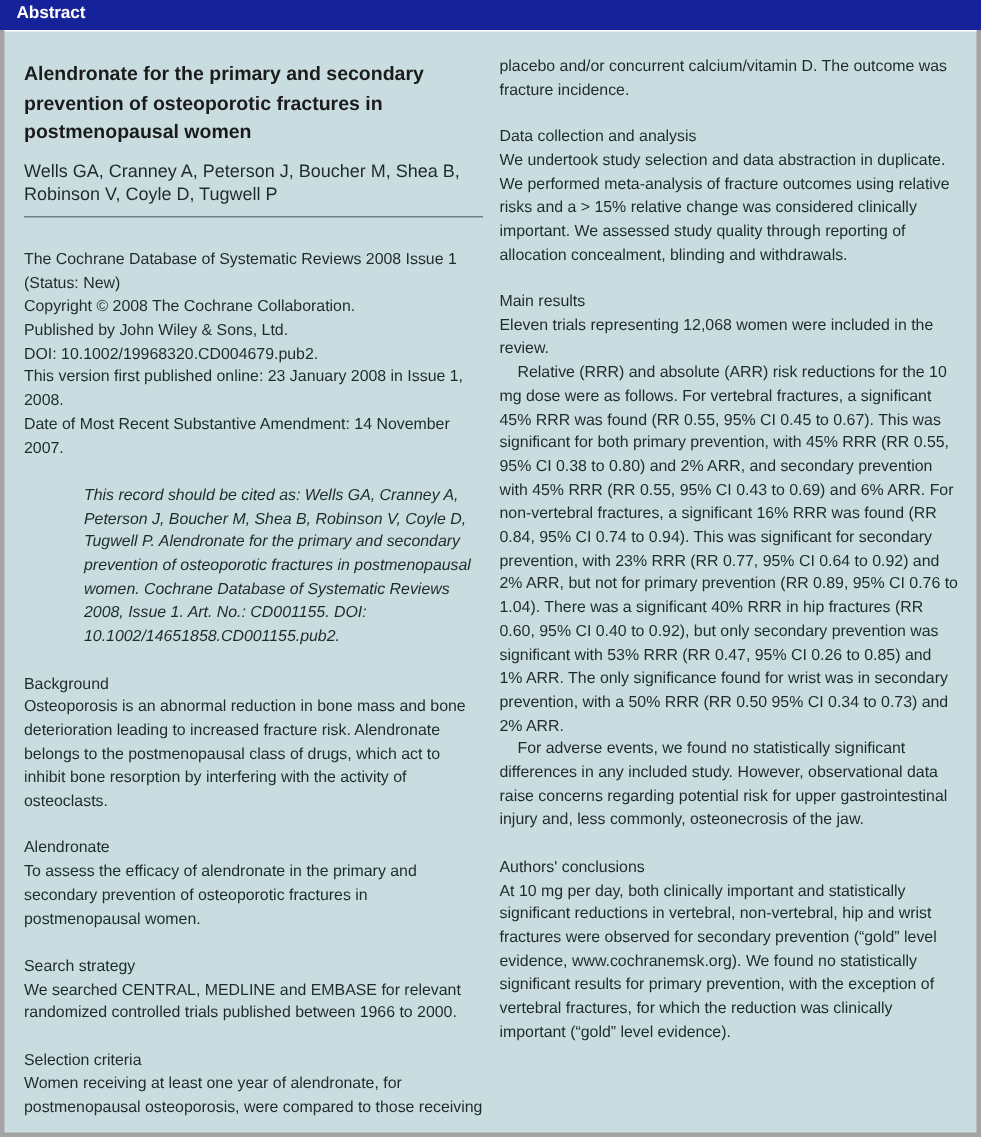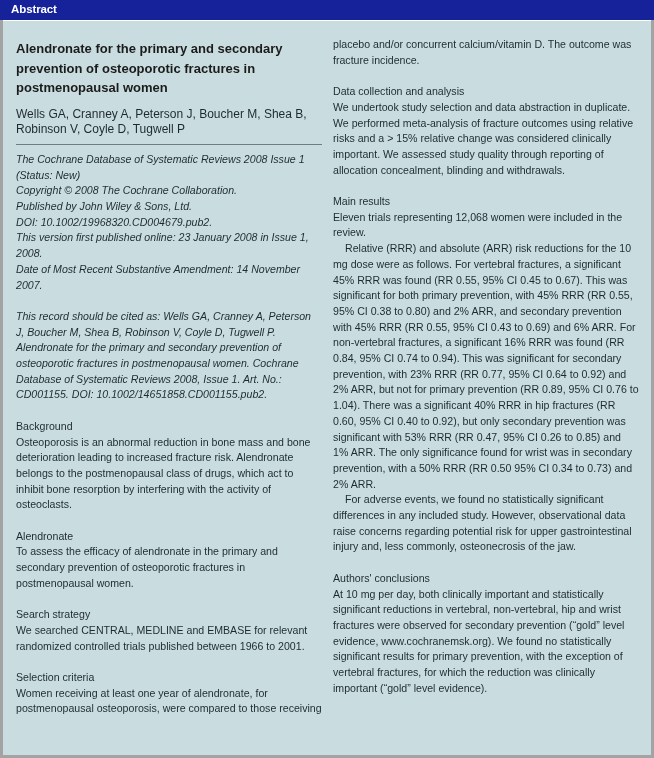--- a/index.html
+++ b/index.html
@@ -36,23 +36,23 @@
 
   .title {
     font-weight: bold; font-size: 13px; line-height: 19.5px;
     margin-top: 18px; color: #1b1b1b;
   }
   .authors {
     margin-top: 9px; padding-bottom: 6px;
     border-bottom: 1px solid #6e7e82;
     font-size: 12px; line-height: 15.7px;
   }
-  .meta { font-style: italic; margin-top: 7px; }
+  .meta { margin-top: 21px; }
   .meta .line { display: block; }
-  .cite { font-style: italic; margin-top: 15.7px; }
+  .cite { font-style: italic; margin-top: 15.7px; margin-left: 40px; }
   .section { margin-top: 15.7px; }
   .section-heading { font-weight: normal; display: block; }
   .para { display: block; }
   .para.indent { text-indent: 12px; }
   .col-right .first { margin-top: 16px; }
 </style>
 </head>
 <body>
 
 <div class="frame">
@@ -79,21 +79,21 @@
         <span class="para">Osteoporosis is an abnormal reduction in bone mass and bone deterioration leading to increased fracture risk. Alendronate belongs to the postmenopausal class of drugs, which act to inhibit bone resorption by interfering with the activity of osteoclasts.</span>
       </div>
 
       <div class="section">
         <span class="section-heading">Alendronate</span>
         <span class="para">To assess the efficacy of alendronate in the primary and secondary prevention of osteoporotic fractures in postmenopausal women.</span>
       </div>
 
       <div class="section">
         <span class="section-heading">Search strategy</span>
-        <span class="para">We searched CENTRAL, MEDLINE and EMBASE for relevant randomized controlled trials published between 1966 to 2001.</span>
+        <span class="para">We searched CENTRAL, MEDLINE and EMBASE for relevant randomized controlled trials published between 1966 to 2000.</span>
       </div>
 
       <div class="section">
         <span class="section-heading">Selection criteria</span>
         <span class="para">Women receiving at least one year of alendronate, for postmenopausal osteoporosis, were compared to those receiving</span>
       </div>
     </div>
 
     <div class="col col-right">
       <span class="para first">placebo and/or concurrent calcium/vitamin D. The outcome was fracture incidence.</span>

